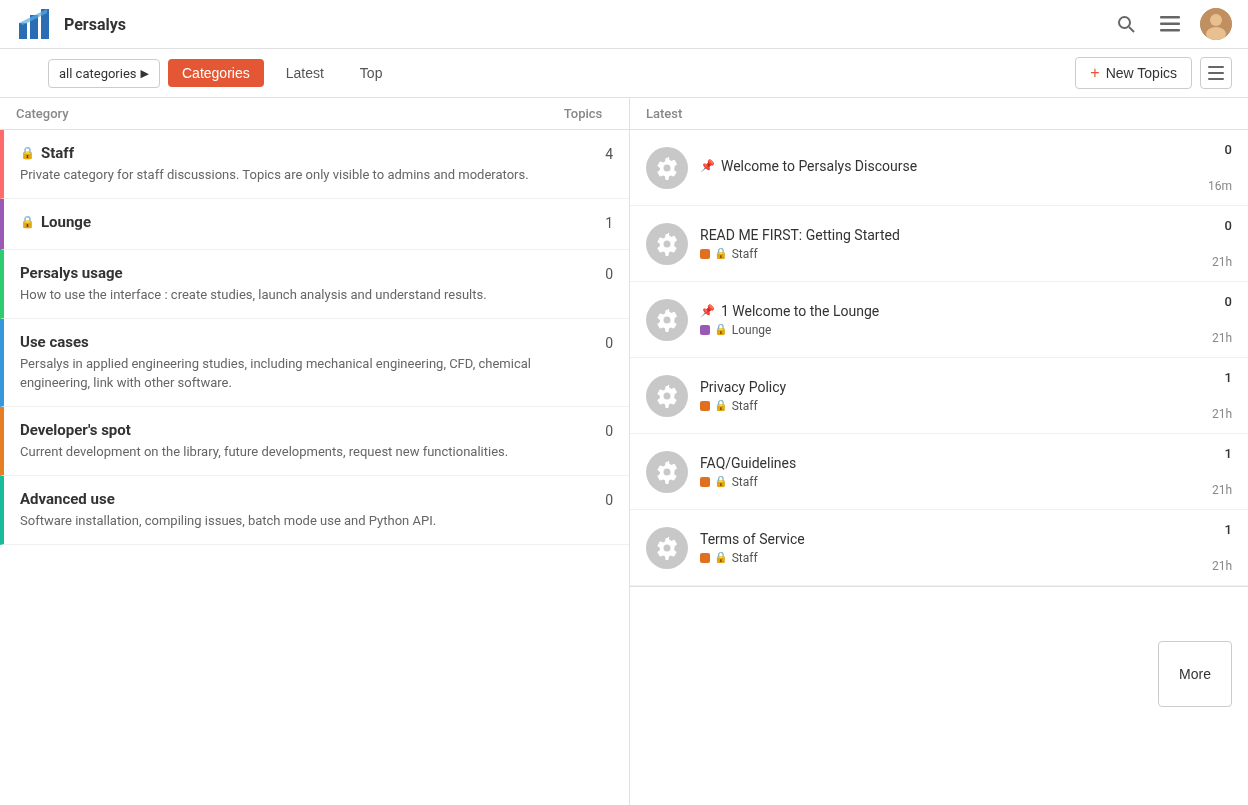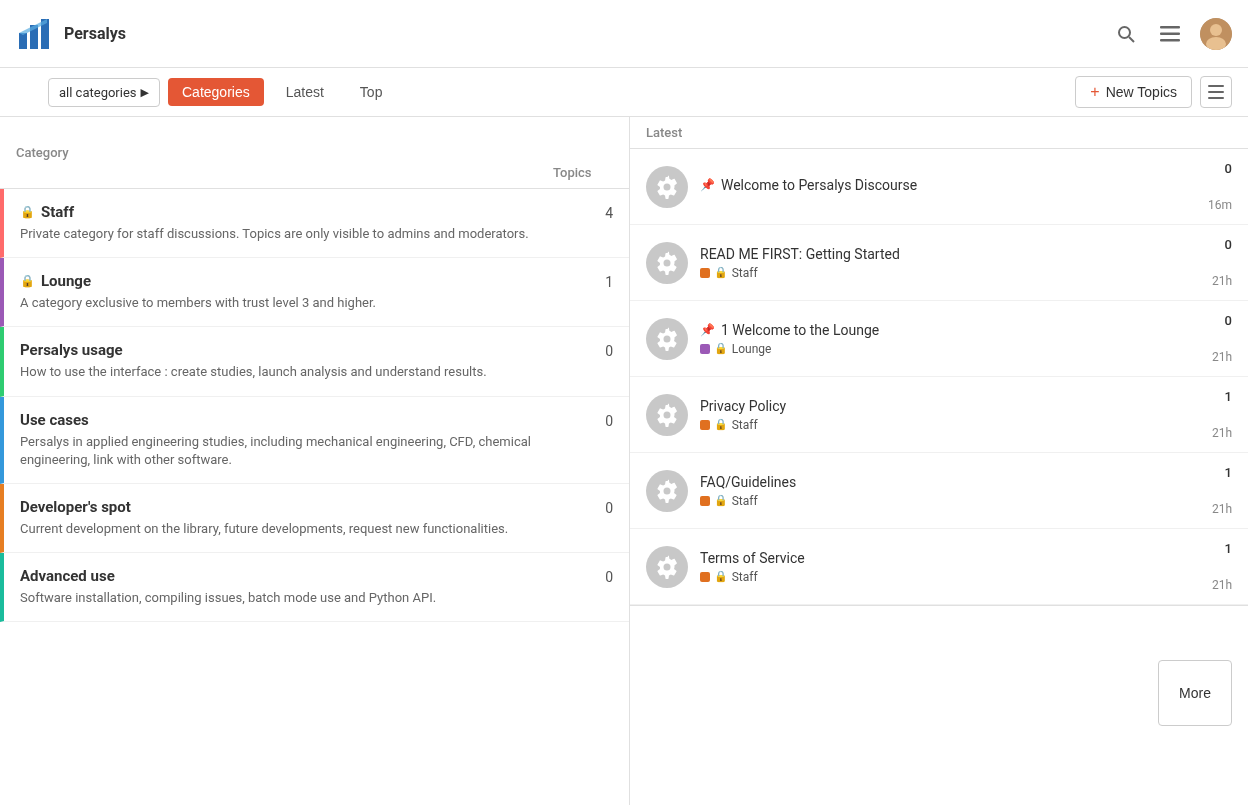--- a/index.html
+++ b/index.html
@@ -1,19 +1,19 @@
 <!DOCTYPE html>
 <html><head>
   <meta charset="utf-8">
   <style>
     * { box-sizing: border-box; margin: 0; padding: 0; }
     body { font-family: -apple-system, BlinkMacSystemFont, "Segoe UI", Roboto, sans-serif; background: #fff; color: #333; font-size: 14px; }
 
     
-    .header { display: flex; align-items: center; justify-content: space-between; padding: 0 16px; height: 68px; border-bottom: 1px solid #e0e0e0; background: #fff; }
+    .header { display: flex; align-items: center; justify-content: space-between; padding: 0 16px; height: 49px; border-bottom: 1px solid #e0e0e0; background: #fff; }
     .header-left { display: flex; align-items: center; gap: 8px; }
     .logo-icon { width: 40px; height: 40px; display: flex; align-items: center; justify-content: center; }
     .logo-text { font-size: 16px; font-weight: bold; color: #333; }
     .header-right { display: flex; align-items: center; gap: 16px; }
     .header-icon { width: 28px; height: 28px; display: flex; align-items: center; justify-content: center; cursor: pointer; color: #666; font-size: 18px; }
     .avatar { width: 32px; height: 32px; border-radius: 50%; background: #c0a080; display: flex; align-items: center; justify-content: center; overflow: hidden; cursor: pointer; }
 
     
     .navbar { display: flex; align-items: center; padding: 8px 16px; border-bottom: 1px solid #e0e0e0; gap: 8px; }
     .category-dropdown { display: flex; align-items: center; gap: 4px; border: 1px solid #ccc; border-radius: 4px; padding: 6px 10px; cursor: pointer; font-size: 13px; background: #fff; margin-left: 32px; }
@@ -26,21 +26,21 @@
     .hamburger-btn { width: 32px; height: 32px; display: flex; align-items: center; justify-content: center; border: 1px solid #ccc; border-radius: 4px; cursor: pointer; }
 
     
     .main { display: flex; }
     .left-panel { width: 630px; border-right: 1px solid #e0e0e0; min-height: 740px; }
     .right-panel { flex: 1; }
 
     
     .table-header { display: flex; align-items: center; padding: 8px 16px; border-bottom: 1px solid #e0e0e0; color: #888; font-size: 13px; font-weight: 500; }
     .table-header-category { flex: 1; }
-    .table-header-topics { width: 60px; text-align: left; margin-top: 40px; }
+    .table-header-topics { width: 60px; text-align: center; }
     .right-header { padding: 8px 16px; border-bottom: 1px solid #e0e0e0; color: #888; font-size: 13px; font-weight: 500; }
 
     
     .category-row { display: flex; align-items: flex-start; padding: 14px 16px; border-bottom: 1px solid #f0f0f0; border-left: 4px solid transparent; }
     .cat-staff { border-left-color: #ff6b6b; }
     .cat-lounge { border-left-color: #9b59b6; }
     .cat-persalys-usage { border-left-color: #2ecc71; gap: 28px; }
     .cat-use-cases { border-left-color: #3498db; }
     .cat-developers-spot { border-left-color: #e67e22; }
     .cat-advanced-use { border-left-color: #1abc9c; }
@@ -151,21 +151,20 @@
       </div>
       <div class="cat-topics">4</div>
     </div>
 
     <div class="category-row cat-lounge">
       <div class="cat-info">
         <div class="cat-name">
           <span class="lock-icon">🔒</span>
           <span>Lounge</span>
         </div>
-        <div class="cat-desc">A category exclusive to members with trust level 3 and higher.</div>
       </div>
       <div class="cat-topics">1</div>
     </div>
 
     <div class="category-row cat-persalys-usage">
       <div class="cat-info">
         <div class="cat-name">Persalys usage</div>
         <div class="cat-desc">How to use the interface : create studies, launch analysis and understand results.</div>
       </div>
       <div class="cat-topics">0</div>

